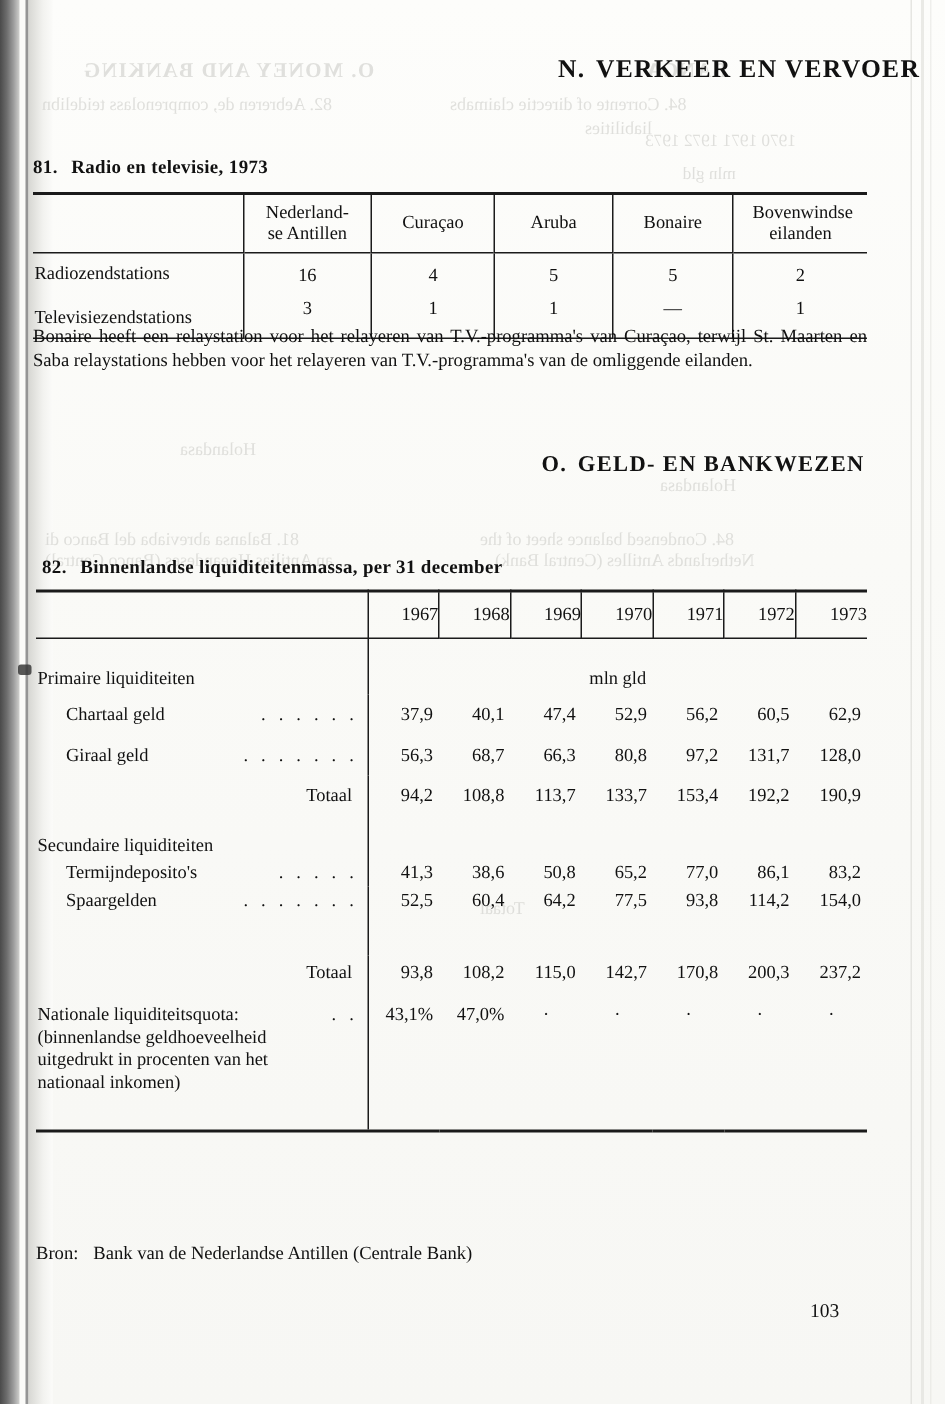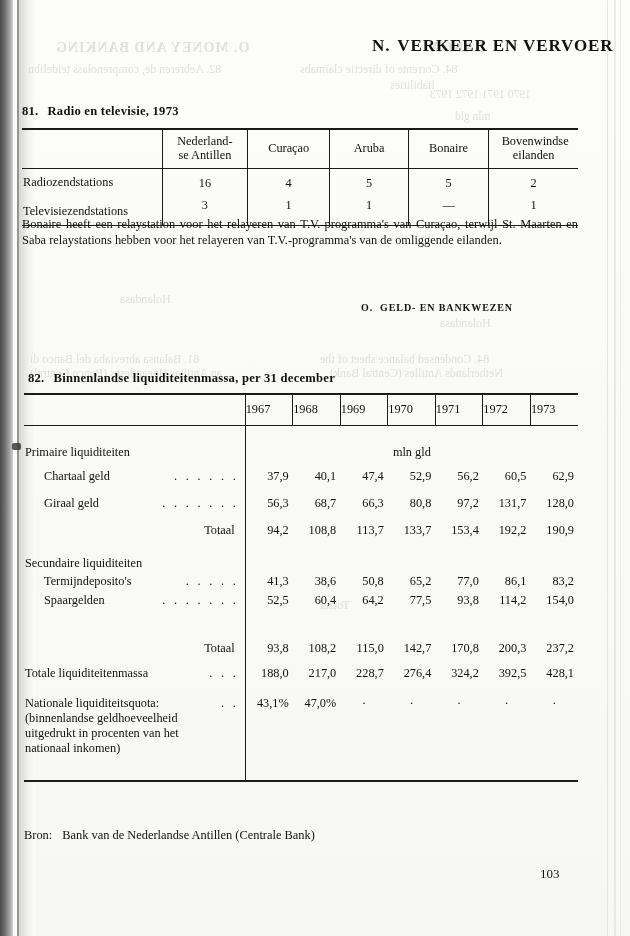--- a/index.html
+++ b/index.html
@@ -78,21 +78,21 @@
     left: 372px; top: 36px;
     font-size: 17px;
     font-weight: bold;
     letter-spacing: .9px;
   }
   .page-header .lead { margin-right: 7px; }
 
   .section-head {
     position: absolute;
     left: 361px; top: 302px;
-    font-size: 10px;
+    font-size: 15px;
     font-weight: bold;
     letter-spacing: .9px;
   }
   .section-head .lead { margin-right: 7px; }
 
   .tbl-title {
     position: absolute;
     font-size: 12.6px;
     font-weight: bold;
     letter-spacing: .25px;
@@ -155,21 +155,21 @@
     table-layout: fixed;
   }
   #t82 td, #t82 th { padding: 0; }
   #t82 col.c-lbl { width: 221px; }
   #t82 col.c-yr  { width: 47.5px; }
   #t82 .ruleT { border-top: 2.2px solid #1b1b1b; }
   #t82 .ruleB { border-bottom: 1.1px solid #1b1b1b; }
   #t82 .ruleBottomHeavy { border-bottom: 2.2px solid #1b1b1b; }
   #t82 thead th {
     font-weight: normal;
-    text-align: left;
+    text-align: right;
     padding: 7px 0 8px;
     border-right: 1.1px solid #1b1b1b;
   }
   #t82 thead th.c-lbl-h { border-right: 1.1px solid #1b1b1b; }
   #t82 thead th.yrlast { border-right: none; }
   #t82 tbody td.lbl {
     border-right: 1.1px solid #1b1b1b;
     padding: 0 6px 0 1px;
     white-space: nowrap;
   }
@@ -419,35 +419,20 @@
           <td class="lbl lbl-right" style="padding-right:10px;">Totaal</td>
           <td class="v">93,8</td>
           <td class="v">108,2</td>
           <td class="v">115,0</td>
           <td class="v">142,7</td>
           <td class="v">170,8</td>
           <td class="v">200,3</td>
           <td class="v">237,2</td>
         </tr>
 
-        <tr class="rowpad-md">
-          <td class="lbl">
-            <span class="justify-lbl">
-              <span>Totale liquiditeitenmassa</span>
-              <span class="dots leaders">. . .</span>
-            </span>
-          </td>
-          <td class="v">188,0</td>
-          <td class="v">217,0</td>
-          <td class="v">228,7</td>
-          <td class="v">276,4</td>
-          <td class="v">324,2</td>
-          <td class="v">392,5</td>
-          <td class="v">428,1</td>
-        </tr>
 
         <tr>
           <td class="lblwrap ruleBottomHeavy" style="padding-top:9px;padding-bottom:24px;">
             <div class="justify-lbl">
               <span>Nationale liquiditeitsquota:</span>
               <span class="dots leaders">. .</span>
             </div>
             <div style="display:flex;justify-content:space-between;">
               <span>(binnenlandse geldhoeveelheid</span>
             </div>

